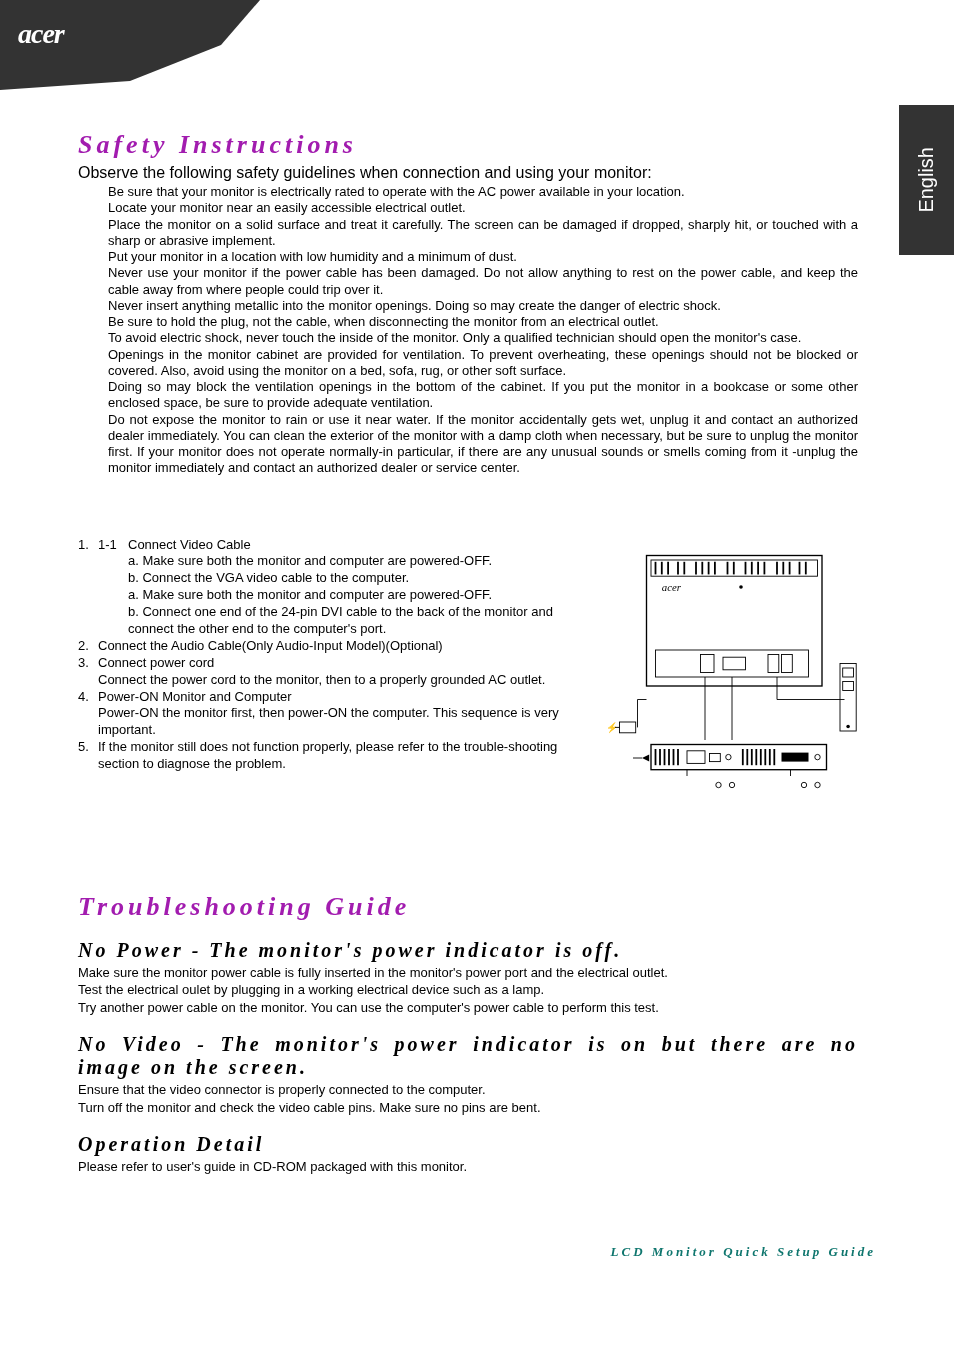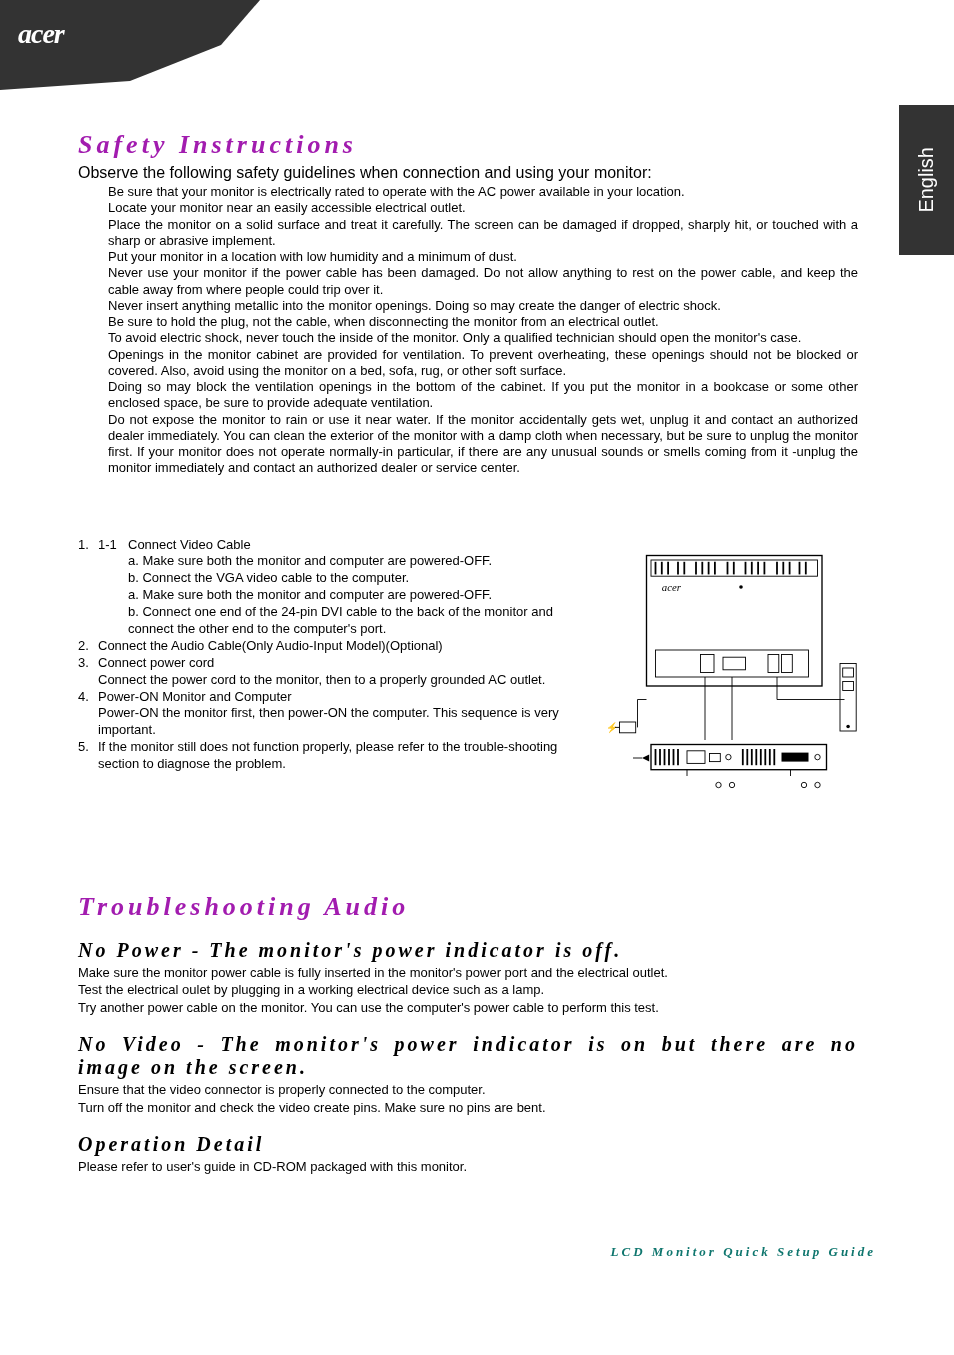--- a/index.html
+++ b/index.html
@@ -274,27 +274,27 @@
           <circle cx="255" cy="260" r="3" fill="none" stroke="#000"></circle>
 
           <path d="M 60 230 L 68 226 L 68 234 Z" fill="#000"></path>
           <line x1="50" y1="230" x2="60" y2="230" stroke="#000"></line>
         </svg>
       </div>
     </div>
   </div>
 
   <div class="sec-trouble">
-    <div class="h-major">Troubleshooting Audio</div>
+    <div class="h-major">Troubleshooting Guide</div>
     <div class="h-sub">No Power - The monitor's power indicator is off.</div>
     <div class="body-text">Make sure the monitor power cable is fully inserted in the monitor's power port and the electrical outlet.</div>
     <div class="body-text">Test the electrical oulet by plugging in a working electrical device such as a lamp.</div>
     <div class="body-text">Try another power cable on the monitor. You can use the computer's power cable to perform this test.</div>
     <div class="h-sub" style="text-align:justify">No Video - The monitor's power indicator is on but there are no image on the screen.</div>
     <div class="body-text">Ensure that the video connector is properly connected to the computer.</div>
-    <div class="body-text">Turn off the monitor and check the video create pins. Make sure no pins are bent.</div>
+    <div class="body-text">Turn off the monitor and check the video cable pins. Make sure no pins are bent.</div>
     <div class="h-sub">Operation Detail</div>
     <div class="body-text">Please refer to user's guide in CD-ROM packaged with this monitor.</div>
   </div>
 
 </div>
 
 <div class="footer">LCD Monitor Quick Setup Guide</div>
 
 </body></html>

